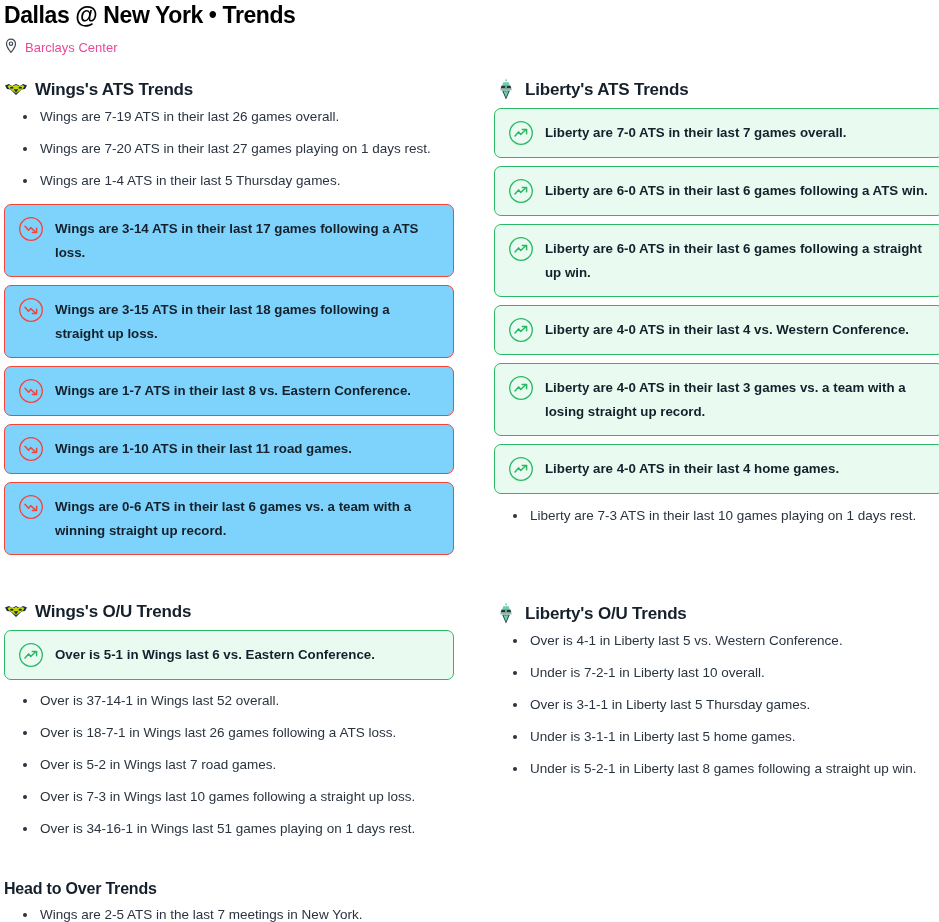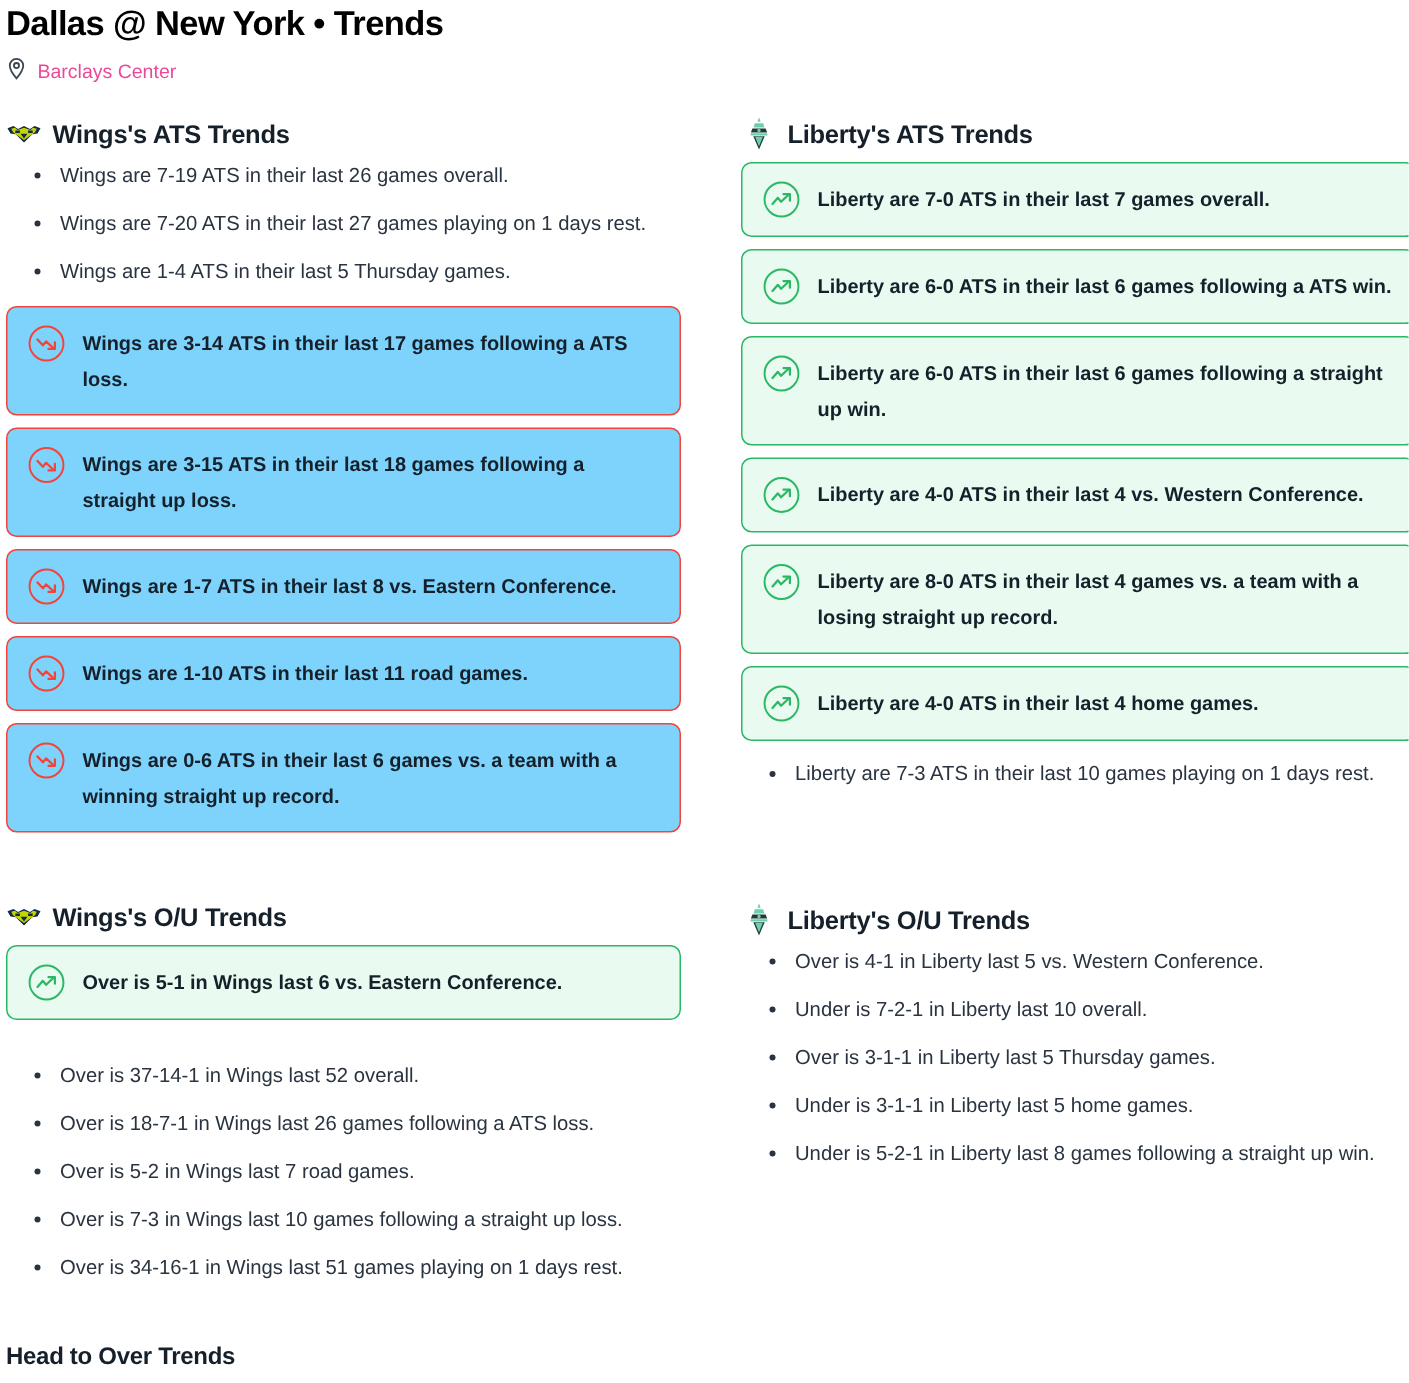--- a/index.html
+++ b/index.html
@@ -238,21 +238,21 @@
           <span class="card-icon">
             <svg width="26" height="26" viewBox="0 0 26 26">
               <circle cx="13" cy="13" r="11.3" fill="none" stroke="#2bb864" stroke-width="1.3"></circle>
               <path d="M7 16 L10.6 11.9 L12.7 14.5 L17.5 10" fill="none" stroke="#2bb864" stroke-width="1.5" stroke-linecap="round" stroke-linejoin="round"></path>
               <path d="M14.3 9.4 L18.6 9.4 L18.6 13.8" fill="none" stroke="#2bb864" stroke-width="1.5" stroke-linecap="round" stroke-linejoin="round"></path>
             </svg>
           </span>
           <span class="card-text">Over is 5-1 in Wings last 6 vs. Eastern Conference.</span>
         </div>
 
-        <ul class="trend-list" style="margin-top:28px">
+        <ul class="trend-list" style="margin-top:12px">
           <li>Over is 37-14-1 in Wings last 52 overall.</li>
           <li>Over is 18-7-1 in Wings last 26 games following a ATS loss.</li>
           <li>Over is 5-2 in Wings last 7 road games.</li>
           <li>Over is 7-3 in Wings last 10 games following a straight up loss.</li>
           <li>Over is 34-16-1 in Wings last 51 games playing on 1 days rest.</li>
         </ul>
       </div>
 
       <div class="h2h">
         <div class="h2h-title">Head to Over Trends</div>
@@ -323,21 +323,21 @@
             <span class="card-text">Liberty are 4-0 ATS in their last 4 vs. Western Conference.</span>
           </div>
           <div class="card up">
             <span class="card-icon">
               <svg width="26" height="26" viewBox="0 0 26 26">
                 <circle cx="13" cy="13" r="11.3" fill="none" stroke="#2bb864" stroke-width="1.3"></circle>
                 <path d="M7 16 L10.6 11.9 L12.7 14.5 L17.5 10" fill="none" stroke="#2bb864" stroke-width="1.5" stroke-linecap="round" stroke-linejoin="round"></path>
                 <path d="M14.3 9.4 L18.6 9.4 L18.6 13.8" fill="none" stroke="#2bb864" stroke-width="1.5" stroke-linecap="round" stroke-linejoin="round"></path>
               </svg>
             </span>
-            <span class="card-text">Liberty are 8-0 ATS in their last 4 games vs. a team with a losing straight up record.</span>
+            <span class="card-text">Liberty are 4-0 ATS in their last 3 games vs. a team with a losing straight up record.</span>
           </div>
           <div class="card up">
             <span class="card-icon">
               <svg width="26" height="26" viewBox="0 0 26 26">
                 <circle cx="13" cy="13" r="11.3" fill="none" stroke="#2bb864" stroke-width="1.3"></circle>
                 <path d="M7 16 L10.6 11.9 L12.7 14.5 L17.5 10" fill="none" stroke="#2bb864" stroke-width="1.5" stroke-linecap="round" stroke-linejoin="round"></path>
                 <path d="M14.3 9.4 L18.6 9.4 L18.6 13.8" fill="none" stroke="#2bb864" stroke-width="1.5" stroke-linecap="round" stroke-linejoin="round"></path>
               </svg>
             </span>
             <span class="card-text">Liberty are 4-0 ATS in their last 4 home games.</span>

